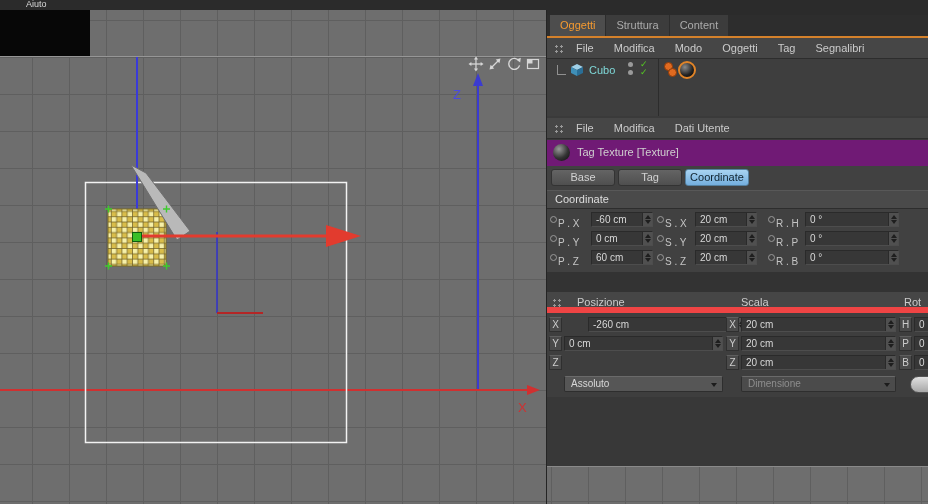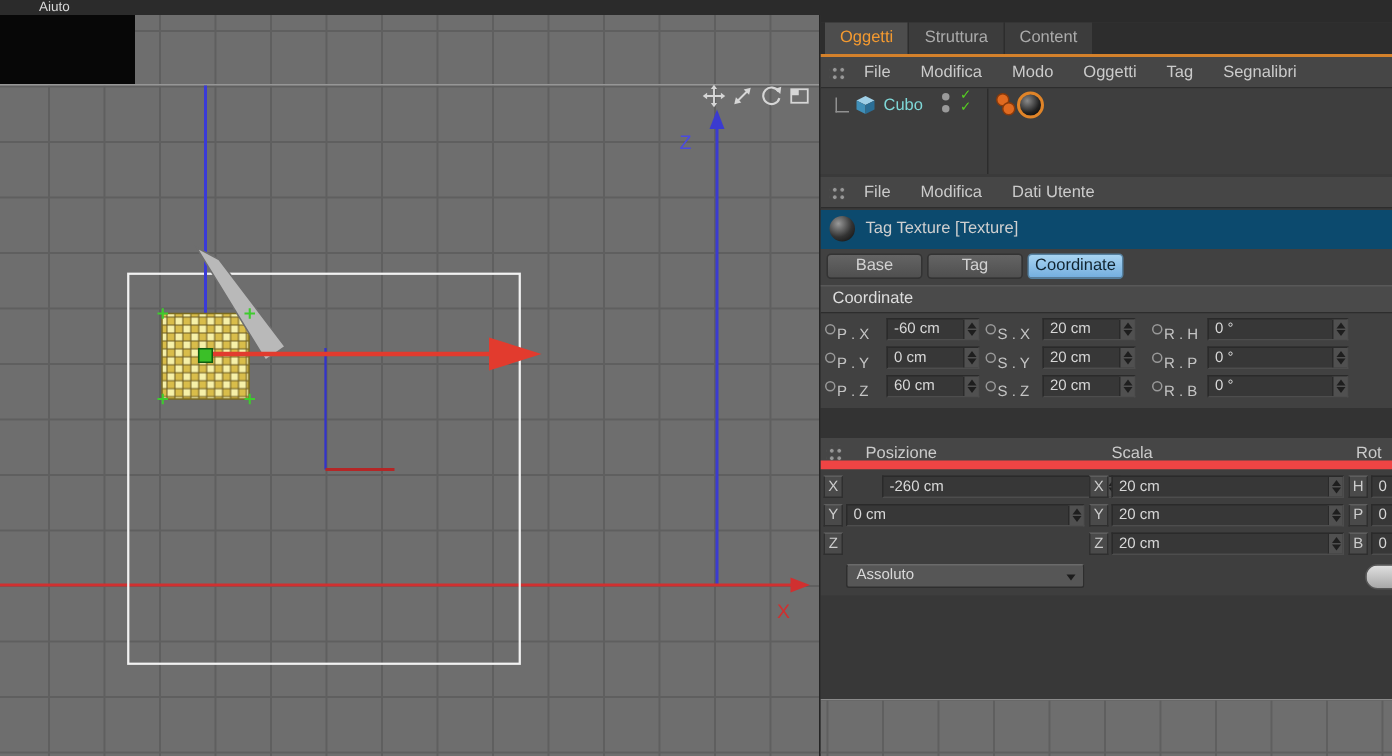--- a/index.html
+++ b/index.html
@@ -38,21 +38,21 @@
     border-left:1px solid #909090;border-bottom:1px solid #909090;}
   #cubeicon{position:absolute;left:22px;top:3px;}
   #objname{position:absolute;left:42px;top:5px;font-size:11px;color:#7fd8d8;}
   .visdot{position:absolute;width:5px;height:5px;border-radius:50%;background:#9a9a9a;}
   .check{position:absolute;font-size:9px;color:#55cc22;font-family:"DejaVu Sans",sans-serif;line-height:9px;}
   #omsep{position:absolute;left:111px;top:0;width:1px;height:57px;background:#2c2c2c;}
   .tagdot{position:absolute;width:7px;height:7px;border-radius:50%;background:#e06a20;border:1px solid #8a3a0a;}
   #tagsphere{position:absolute;left:131px;top:2px;width:14px;height:14px;border-radius:50%;
     border:2px solid #e08428;background:radial-gradient(circle at 35% 30%,#8a8a8a,#222 60%,#000);}
   
-  #amtitle{position:absolute;left:0;top:130px;width:381px;height:26px;background:#0c4a6e;}
+  #amtitle{position:absolute;left:0;top:130px;width:381px;height:26px;background:#701a75;}
   #amsphere{position:absolute;left:6px;top:4px;width:17px;height:17px;border-radius:50%;
     background:radial-gradient(circle at 35% 30%,#999,#333 55%,#0a0a0a);}
   #amtitletext{position:absolute;left:30px;top:6px;font-size:11px;color:#cfcfcf;}
   #amtabsrow{position:absolute;left:0;top:156px;width:382px;height:24px;background:#414141;}
   .tabbtn{position:absolute;top:3px;width:64px;height:17px;background:linear-gradient(#646464,#4f4f4f);
     border:1px solid #333;border-radius:3px;box-sizing:border-box;font-size:11px;color:#d2d2d2;
     text-align:center;line-height:15px;}
   .tabbtn.active{background:linear-gradient(#a8d4f2,#74aede);color:#10232f;border-color:#55809f;}
   #amsection{position:absolute;left:0;top:180px;width:382px;height:19px;background:#4a4a4a;
     border-top:1px solid #585858;border-bottom:1px solid #2d2d2d;box-sizing:border-box;}
@@ -346,19 +346,22 @@
       <div class="axisbox" style="left:352px;">B</div>
       <div class="field" style="left:367px;width:60px;">
         <span class="fval">0</span>
 
       </div>
     </div>
 
     <div class="dd" style="left:17px;top:63px;width:159px;">
       <span>Assoluto</span>
     </div>
+    <div class="dd disabled" style="left:194px;top:63px;width:155px;">
+      <span>Dimensione</span>
+    </div>
     <div id="pill"></div>
   </div>
 
   <div id="gap2"></div>
   <div id="hline2"></div>
   <div id="gridbr"></div>
 </div>
 
 </body></html>

